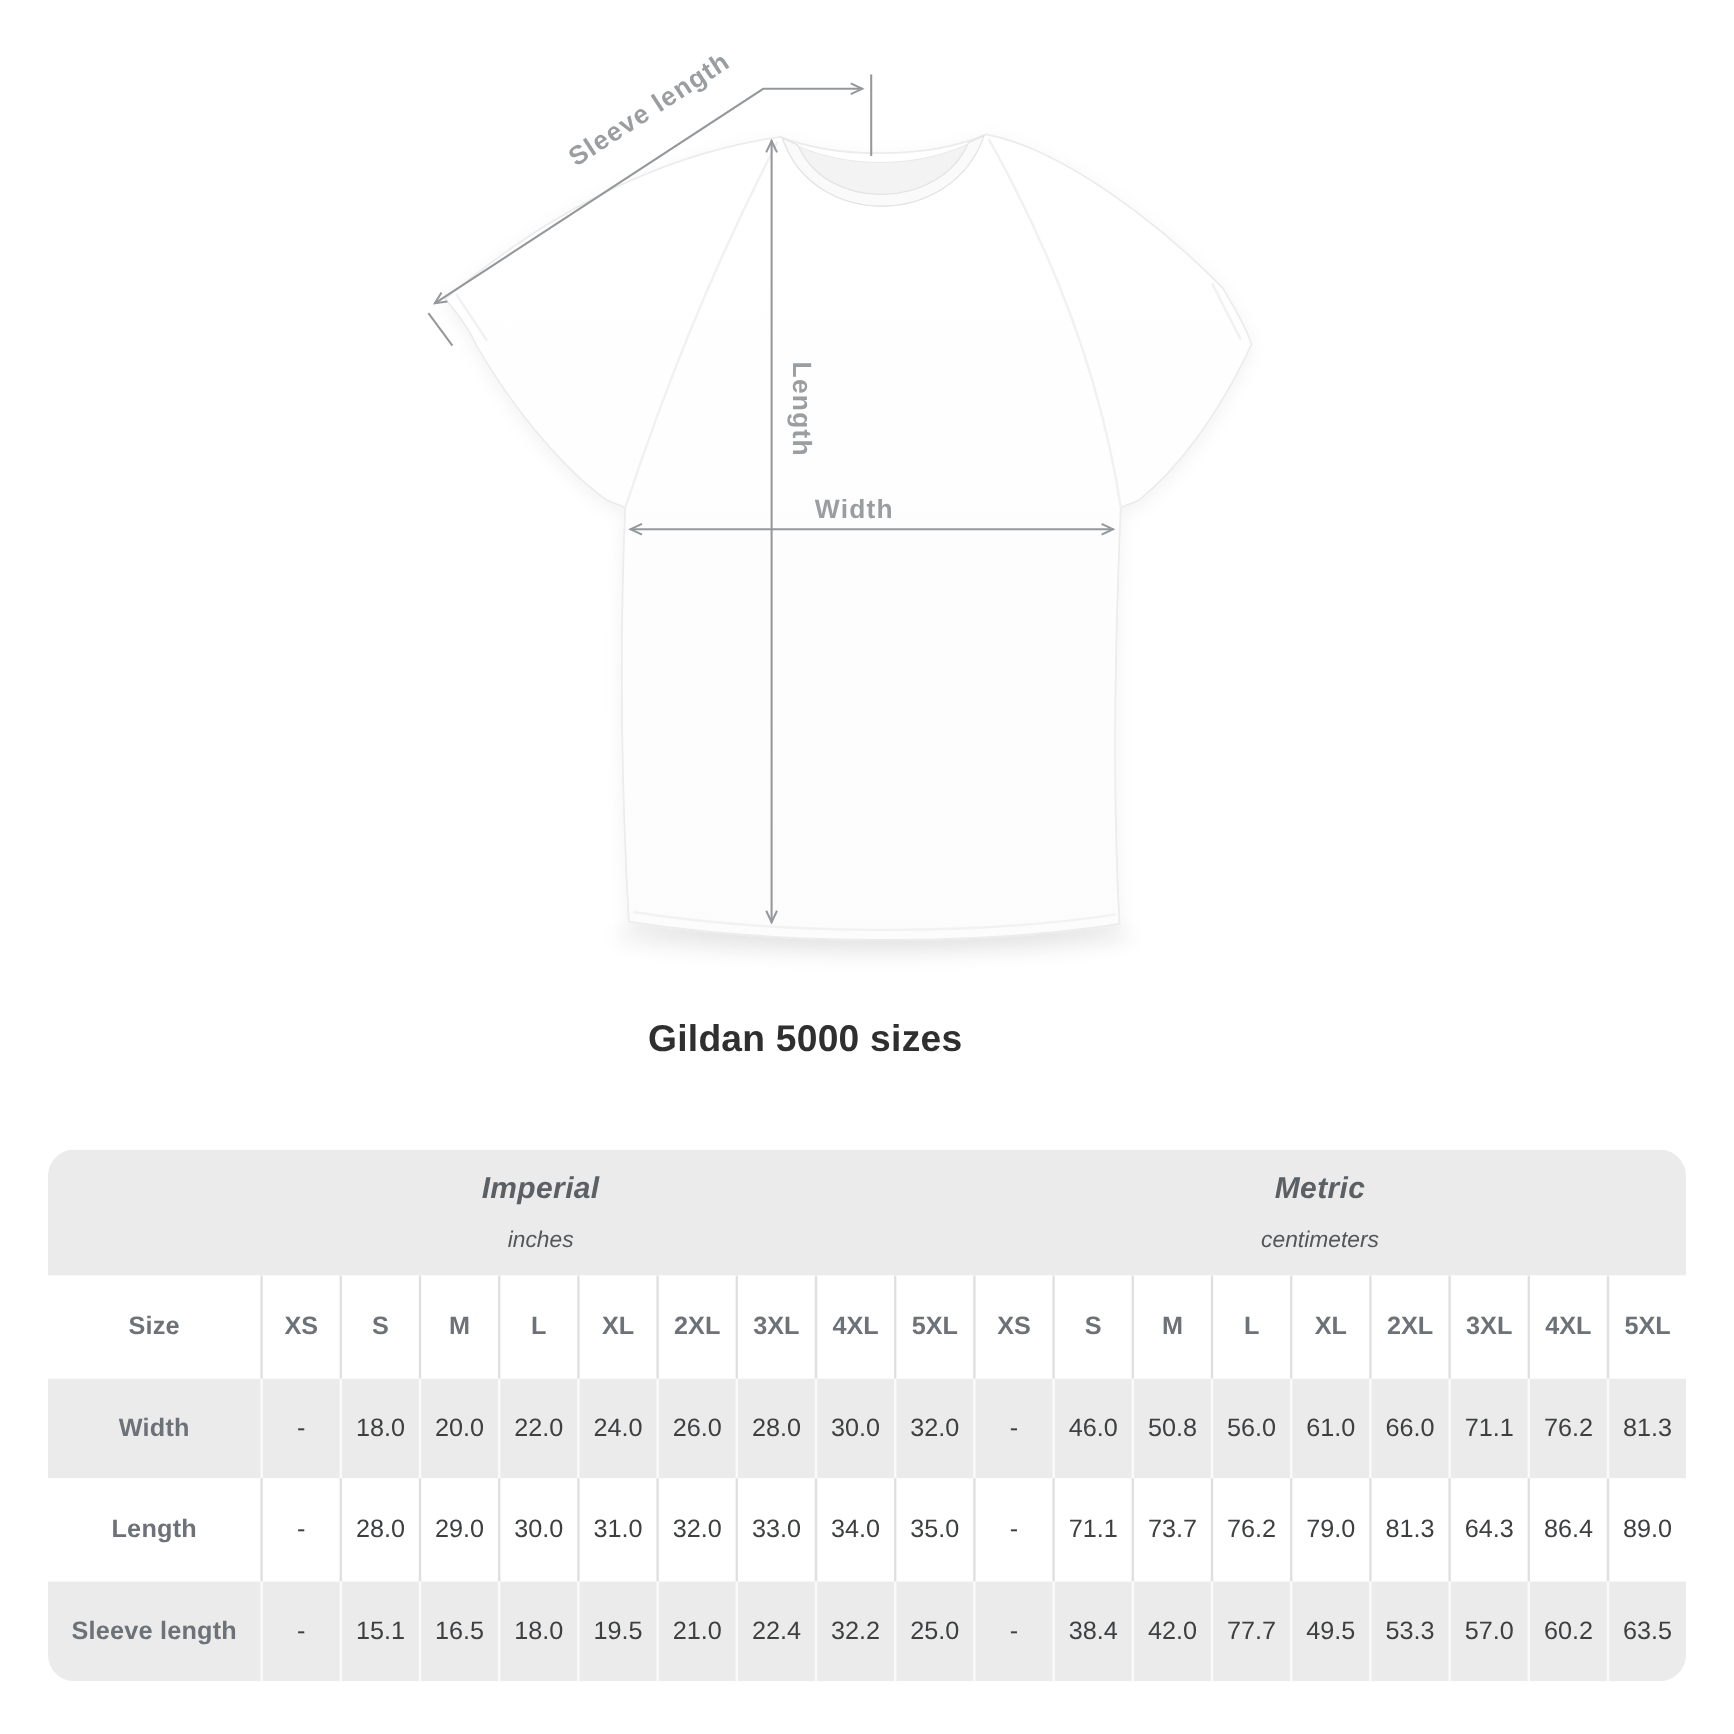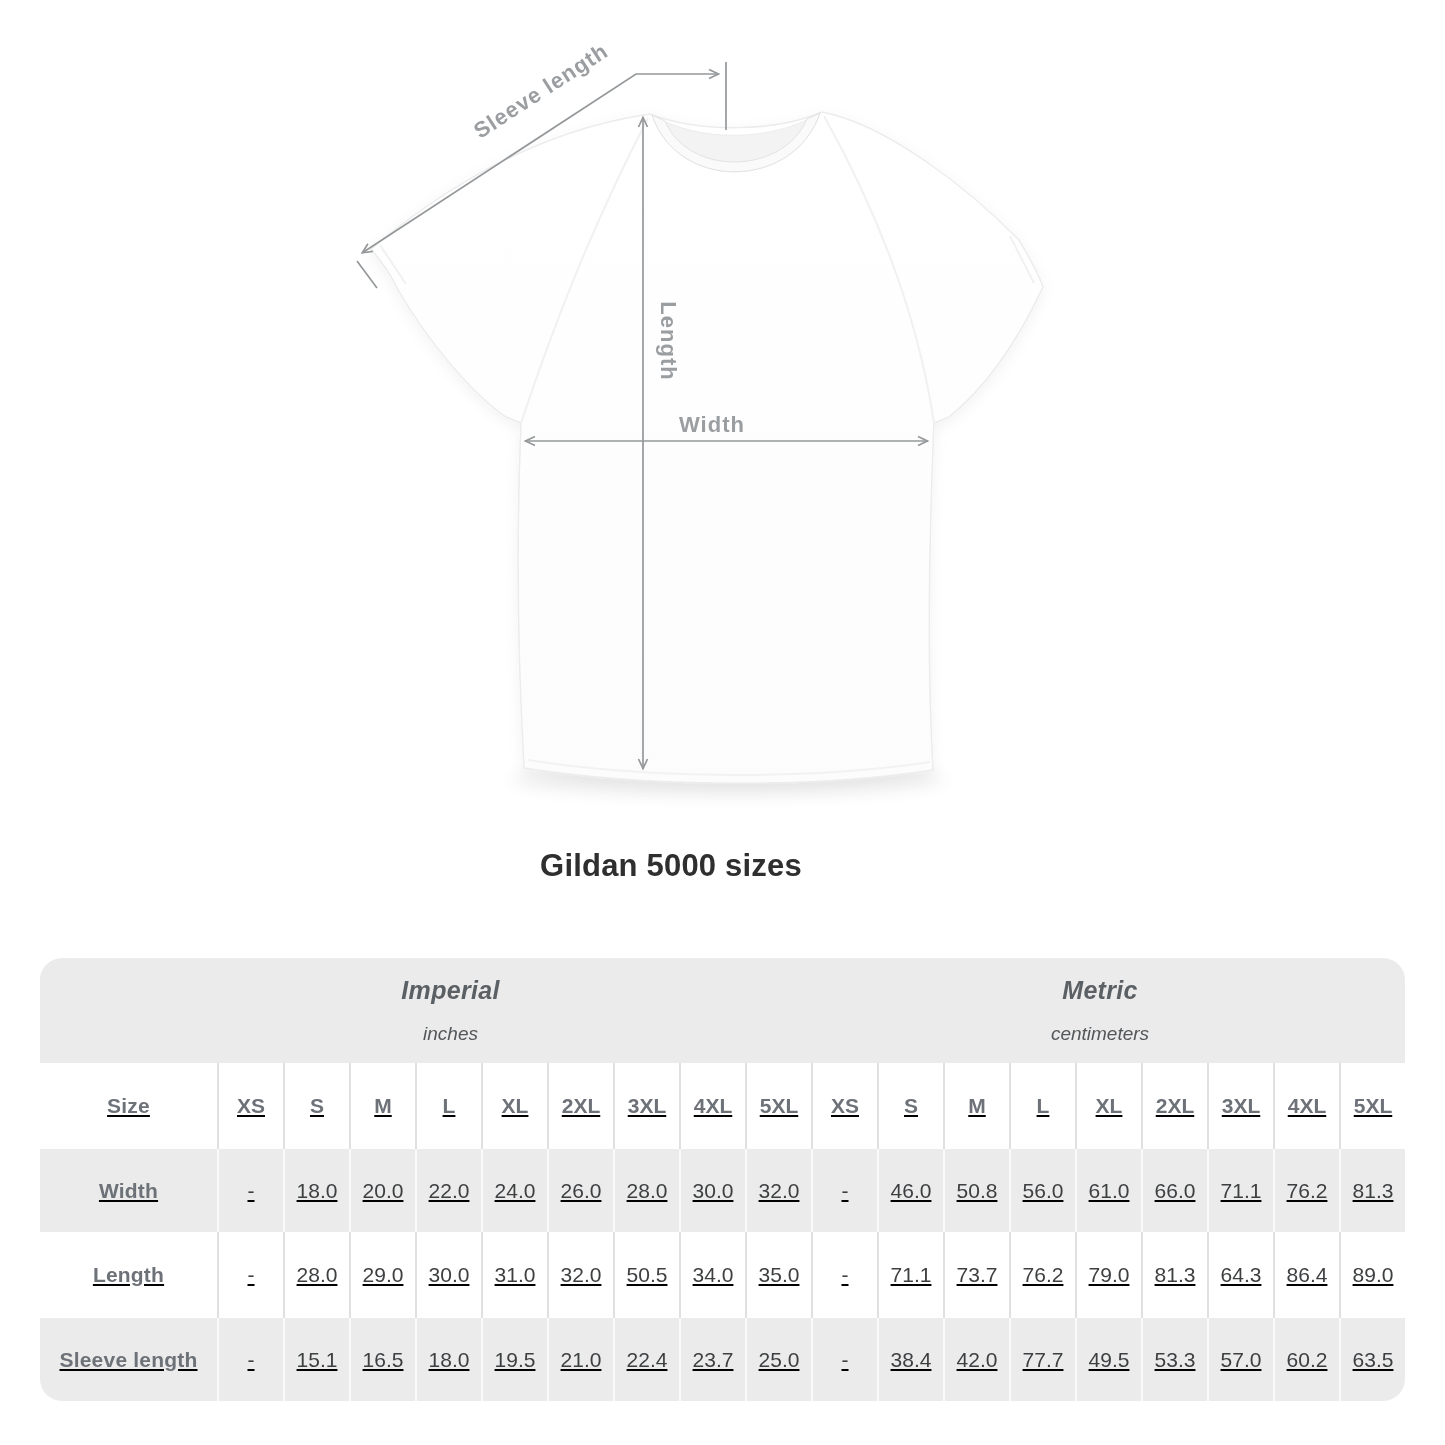--- a/index.html
+++ b/index.html
@@ -24,21 +24,21 @@
   }
   .unit-header{
     display:grid;grid-template-columns:771px 594px;
     background:#ebebeb;height:105px;
   }
   .unit{display:flex;flex-direction:column;justify-content:center;align-items:center;gap:18px;}
   .unit.imperial{padding-left:50px;}
   .unit.metric{padding-right:16px;}
   .unit-title{font-size:25px;font-weight:bold;font-style:italic;color:#5b6064;letter-spacing:.3px;}
   .unit-sub{font-size:19px;font-style:italic;color:#53575a;}
-  .trow{display:grid;grid-template-columns:177px repeat(18,1fr);text-decoration:underline;}
+  .trow{display:grid;grid-template-columns:177px repeat(18,1fr);}
   .trow.white{background:#ffffff;--sep:#e0e0e0;height:86px;}
   .trow.gray{background:#ebebeb;--sep:#fafafa;height:83px;}
   .tlabel{
     display:flex;align-items:center;justify-content:center;
     font-weight:bold;font-size:21px;color:#6d7278;letter-spacing:.2px;
   }
   .tcell{
     display:flex;align-items:center;justify-content:center;
     border-left:2px solid var(--sep);
     font-size:21px;color:#3d3f41;
@@ -215,21 +215,21 @@
       <div class="tcell">28.0</div>
 
       <div class="tcell">29.0</div>
 
       <div class="tcell">30.0</div>
 
       <div class="tcell">31.0</div>
 
       <div class="tcell">32.0</div>
 
-      <div class="tcell">50.5</div>
+      <div class="tcell">33.0</div>
 
       <div class="tcell">34.0</div>
 
       <div class="tcell">35.0</div>
 
       <div class="tcell">-</div>
 
       <div class="tcell">71.1</div>
 
       <div class="tcell">73.7</div>
@@ -257,21 +257,21 @@
       <div class="tcell">16.5</div>
 
       <div class="tcell">18.0</div>
 
       <div class="tcell">19.5</div>
 
       <div class="tcell">21.0</div>
 
       <div class="tcell">22.4</div>
 
-      <div class="tcell">23.7</div>
+      <div class="tcell">32.2</div>
 
       <div class="tcell">25.0</div>
 
       <div class="tcell">-</div>
 
       <div class="tcell">38.4</div>
 
       <div class="tcell">42.0</div>
 
       <div class="tcell">77.7</div>

